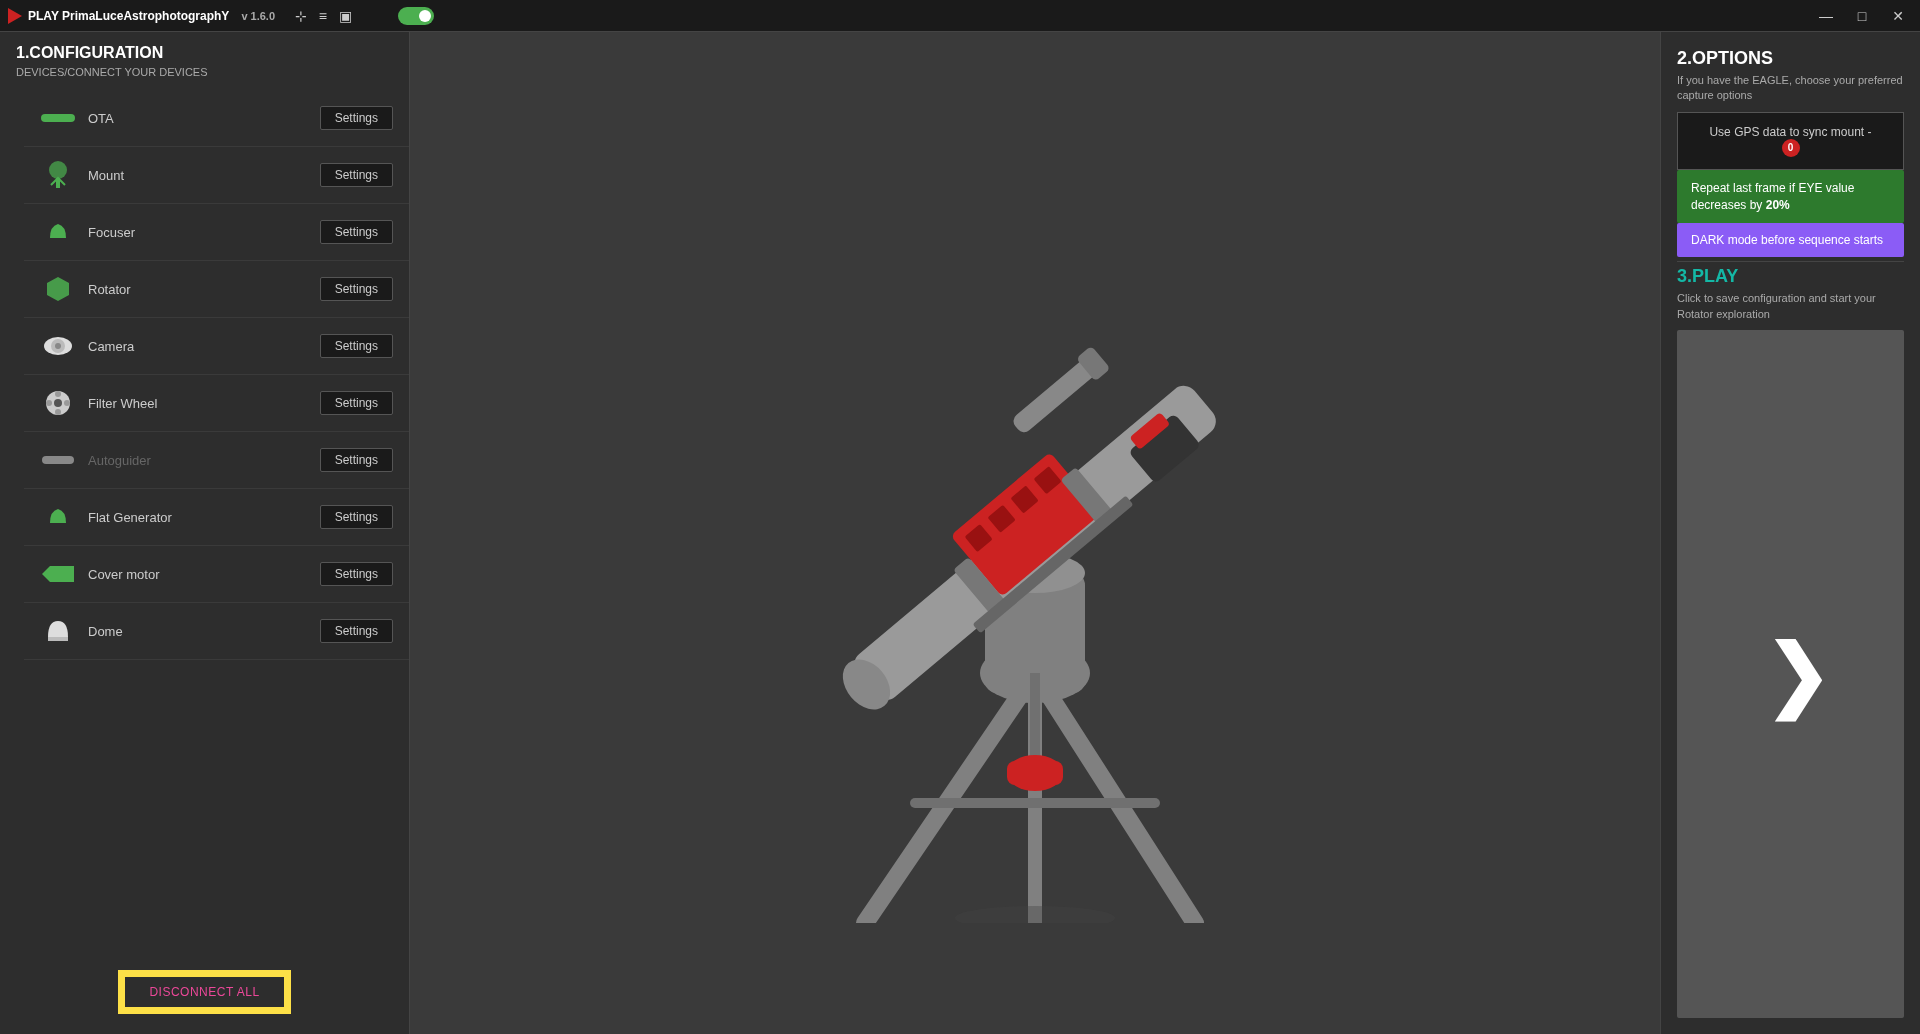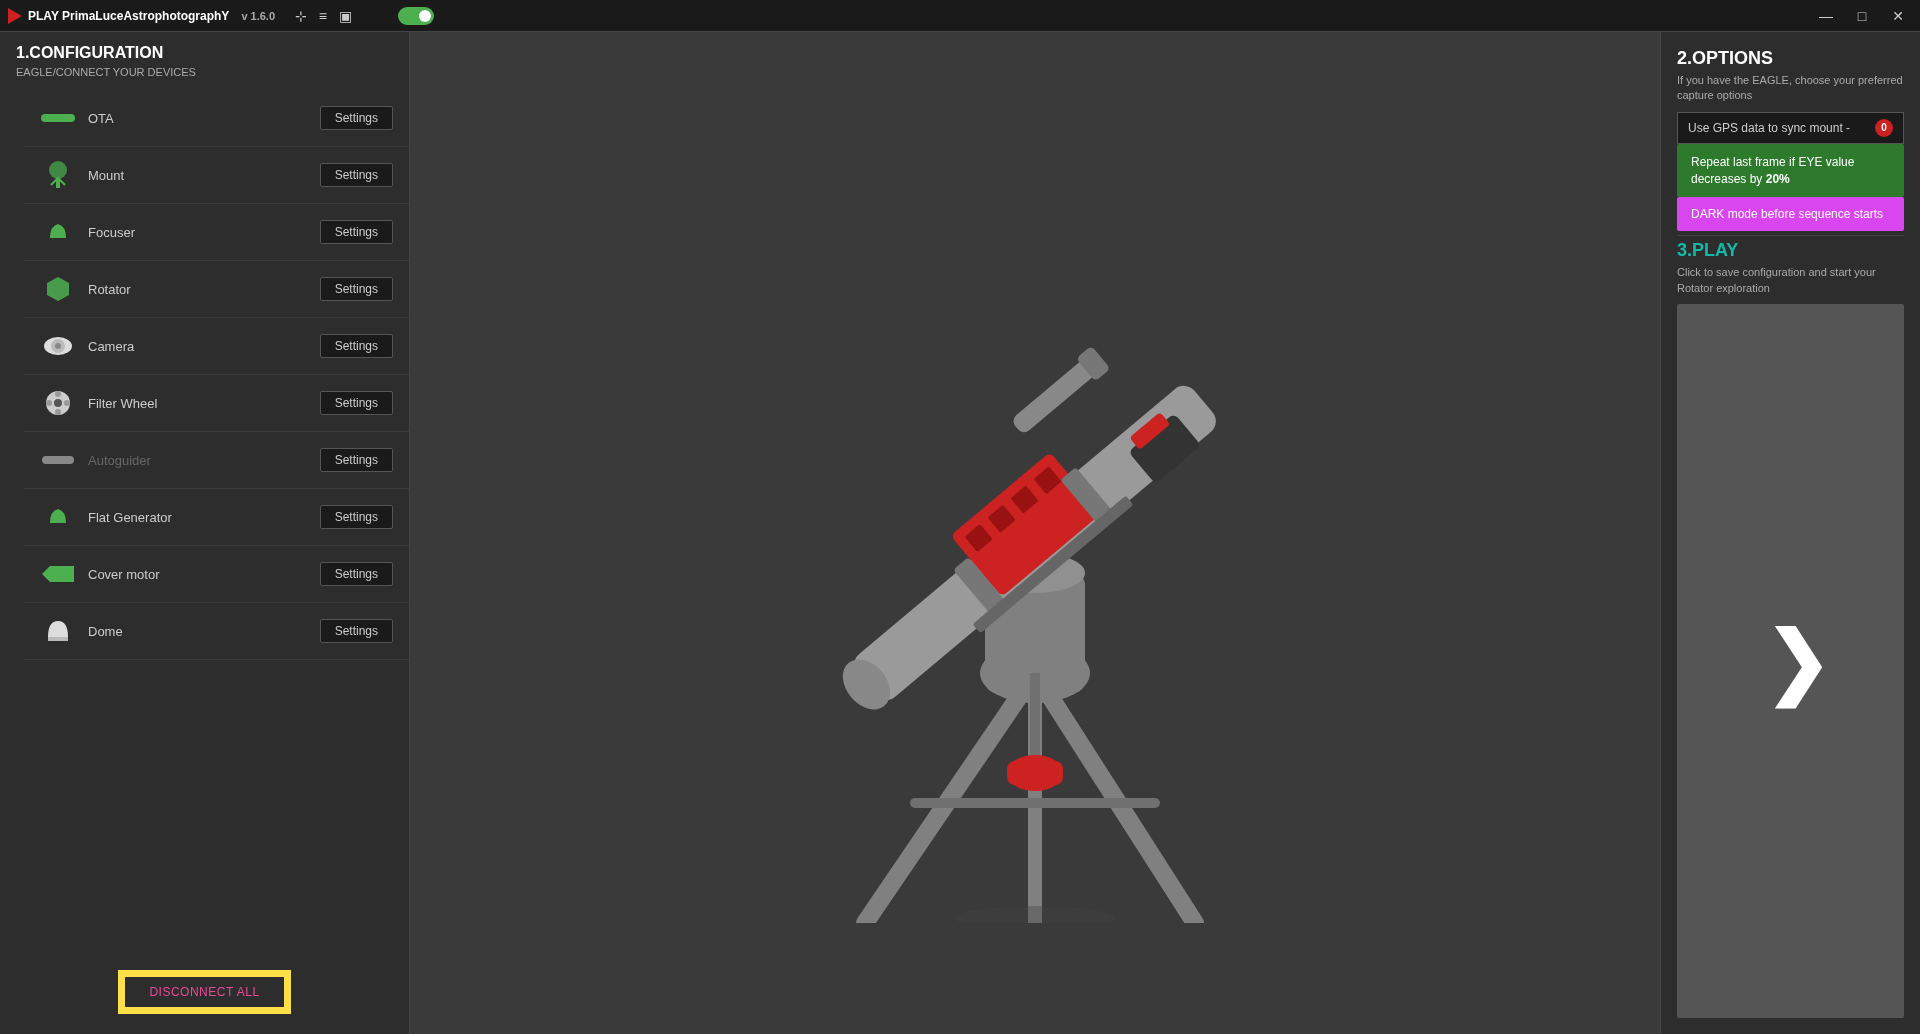--- a/index.html
+++ b/index.html
@@ -218,28 +218,29 @@
     .options-desc {
       font-size: 11px;
       color: #aaa;
       margin-top: 4px;
       line-height: 1.4;
     }
     .gps-dropdown {
       background: #1a1a1a;
       border: 1px solid #555;
       color: #ccc;
-      padding: 6px 10px;
+      padding: 12px 10px;
       font-size: 12px;
       width: 100%;
       display: flex;
       align-items: center;
       justify-content: space-between;
       cursor: pointer;
       margin-top: 8px;
+      flex-direction: column;
     }
     .gps-badge {
       background: #cc2222;
       color: #fff;
       border-radius: 50%;
       width: 18px;
       height: 18px;
       font-size: 10px;
       display: flex;
       align-items: center;
@@ -255,21 +256,21 @@
       cursor: pointer;
       width: 100%;
       text-align: left;
       line-height: 1.4;
       border-radius: 2px;
     }
     .green-btn strong {
       font-weight: bold;
     }
     .dark-mode-btn {
-      background: #d946ef;
+      background: #8b5cf6;
       color: #fff;
       border: none;
       padding: 10px 14px;
       font-size: 12px;
       cursor: pointer;
       width: 100%;
       text-align: left;
       border-radius: 2px;
     }
 
@@ -331,21 +332,21 @@
     <button class="win-btn">—</button>
     <button class="win-btn">□</button>
     <button class="win-btn close">✕</button>
   </div>
 </div>
 
 <div class="main-layout">
 
   <div class="left-panel">
     <div class="panel-title">1.CONFIGURATION</div>
-    <div class="panel-subtitle">EAGLE/CONNECT YOUR DEVICES</div>
+    <div class="panel-subtitle">DEVICES/CONNECT YOUR DEVICES</div>
 
     <div class="device-list">
 
       <div class="device-row">
         <div class="device-icon">
           <svg width="34" height="14" viewBox="0 0 34 14">
               <rect x="0" y="3" width="34" height="8" rx="4" fill="#4CAF50"></rect>
             </svg>
         </div>
         <span class="device-name">OTA</span>

